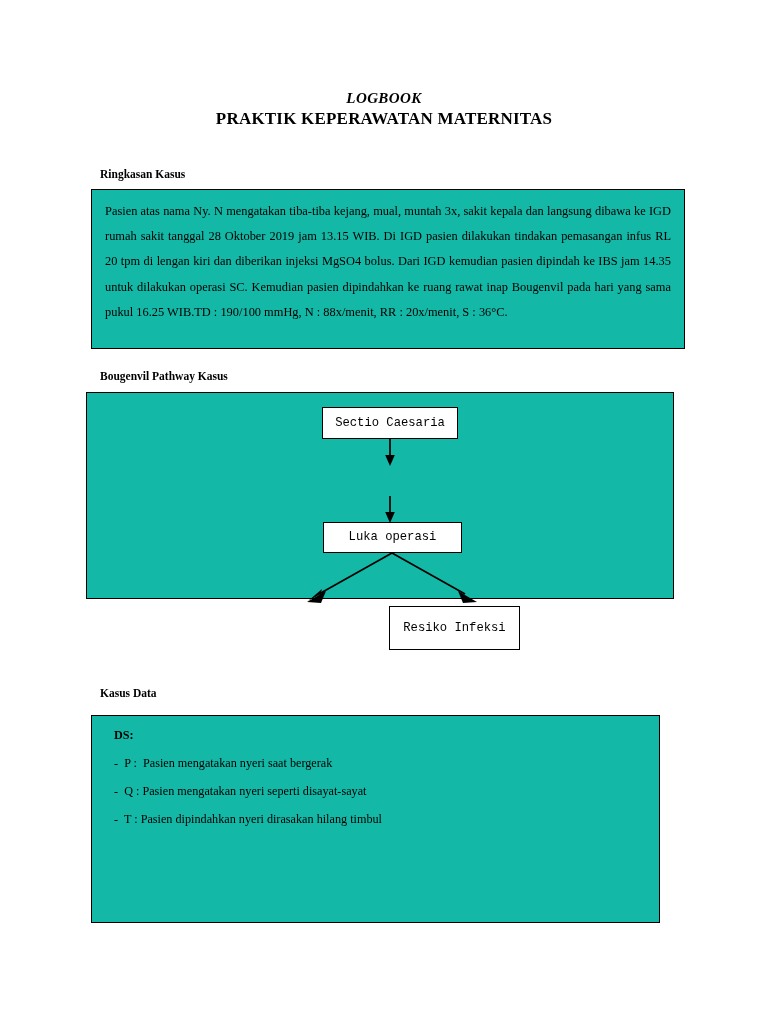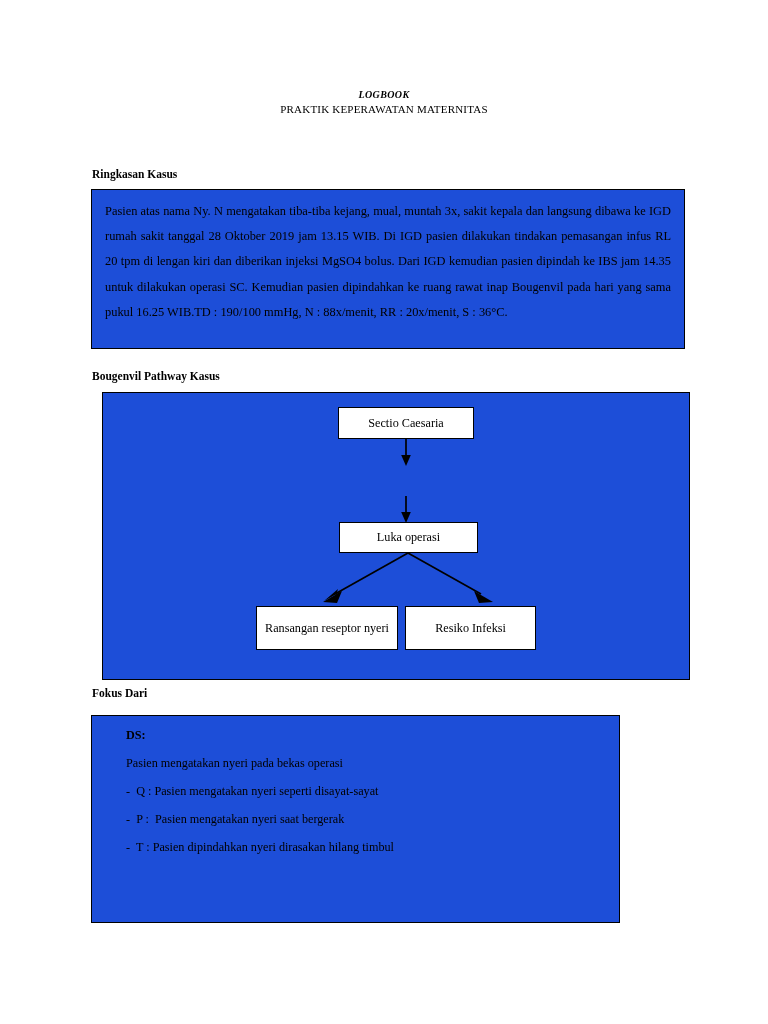--- a/index.html
+++ b/index.html
@@ -28,80 +28,81 @@
     position: absolute;
     left: 0;
     top: 88px;
     width: 768px;
     text-align: center;
     line-height: 1.35;
   }
   .title-logbook {
     font-weight: bold;
     font-style: italic;
-    font-size: 10px;
+    font-size: 15px;
     letter-spacing: 0.4px;
     display: block;
   }
   .title-main {
-    font-weight: normal;
-    font-size: 11px;
+    font-weight: bold;
+    font-size: 17px;
     letter-spacing: 0.2px;
     display: block;
   }
 
   
   .section-heading {
     position: absolute;
     font-weight: bold;
     font-size: 11.5px;
-    left: 92px;
+    left: 100px;
     white-space: nowrap;
     font-family: Liberation Serif, serif;
   }
   #heading-ringkasan { top: 168px; }
   #heading-pathway   { top: 370px; }
   #heading-fokus     { top: 687px; }
 
   
   .framed-box {
     position: absolute;
     border: 1px solid #000000;
-    background: #1d4ed8;
+    background: #14b8a6;
     box-sizing: border-box;
   }
 
   #ringkasan-box {
     left: 91px;
     top: 189px;
     width: 594px;
     height: 160px;
     padding: 9px 13px 7px 13px;
   }
   .ringkasan-text {
     font-size: 12.4px;
     line-height: 2.03;
     text-align: justify;
     text-justify: inter-word;
     margin: 0;
   }
 
   #pathway-box {
-    left: 102px;
+    left: 86px;
     top: 392px;
     width: 588px;
-    height: 288px;
+    height: 207px;
+    font-family: Liberation Mono, monospace;
   }
 
   #fokus-box {
     left: 91px;
     top: 715px;
-    width: 529px;
+    width: 569px;
     height: 208px;
-    padding: 12px 32px;
+    padding: 12px 20px;
   }
   .ds-label {
     font-weight: bold;
     font-size: 12.2px;
     margin: 0 0 13px 2px;
   }
   .fokus-line {
     font-size: 12.2px;
     margin: 0 0 13px 2px;
     white-space: pre;
@@ -173,29 +174,27 @@
     <div class="flow-node" id="node-luka">Luka operasi</div>
 
     <svg class="flow-arrow" id="arrow-fork" viewBox="0 0 290 58">
       <line class="arrow-line" x1="155" y1="2" x2="82" y2="43"></line>
       <polygon class="arrow-head" points="71,50 88,40.5 81.5,49.5 85,38"></polygon>
       <polygon class="arrow-head" points="70,51 89,40 84,52"></polygon>
       <line class="arrow-line" x1="155" y1="2" x2="228" y2="43"></line>
       <polygon class="arrow-head" points="240,51 221,40 226,52"></polygon>
     </svg>
 
-    <div class="flow-node" id="node-ransangan">Ransangan reseptor nyeri</div>
 
     <div class="flow-node" id="node-resiko">Resiko Infeksi</div>
 
   </div>
 
-  <div class="section-heading" id="heading-fokus">Fokus Dari</div>
+  <div class="section-heading" id="heading-fokus">Kasus Data</div>
 
   <div class="framed-box" id="fokus-box">
     <div class="ds-label">DS:</div>
-    <div class="fokus-line">Pasien mengatakan nyeri pada bekas operasi</div>
+    <div class="fokus-line">-  P :  Pasien mengatakan nyeri saat bergerak</div>
     <div class="fokus-line">-  Q : Pasien mengatakan nyeri seperti disayat-sayat</div>
-    <div class="fokus-line">-  P :  Pasien mengatakan nyeri saat bergerak</div>
     <div class="fokus-line">-  T : Pasien dipindahkan nyeri dirasakan hilang timbul</div>
   </div>
 
 </div>
 
 </body></html>

